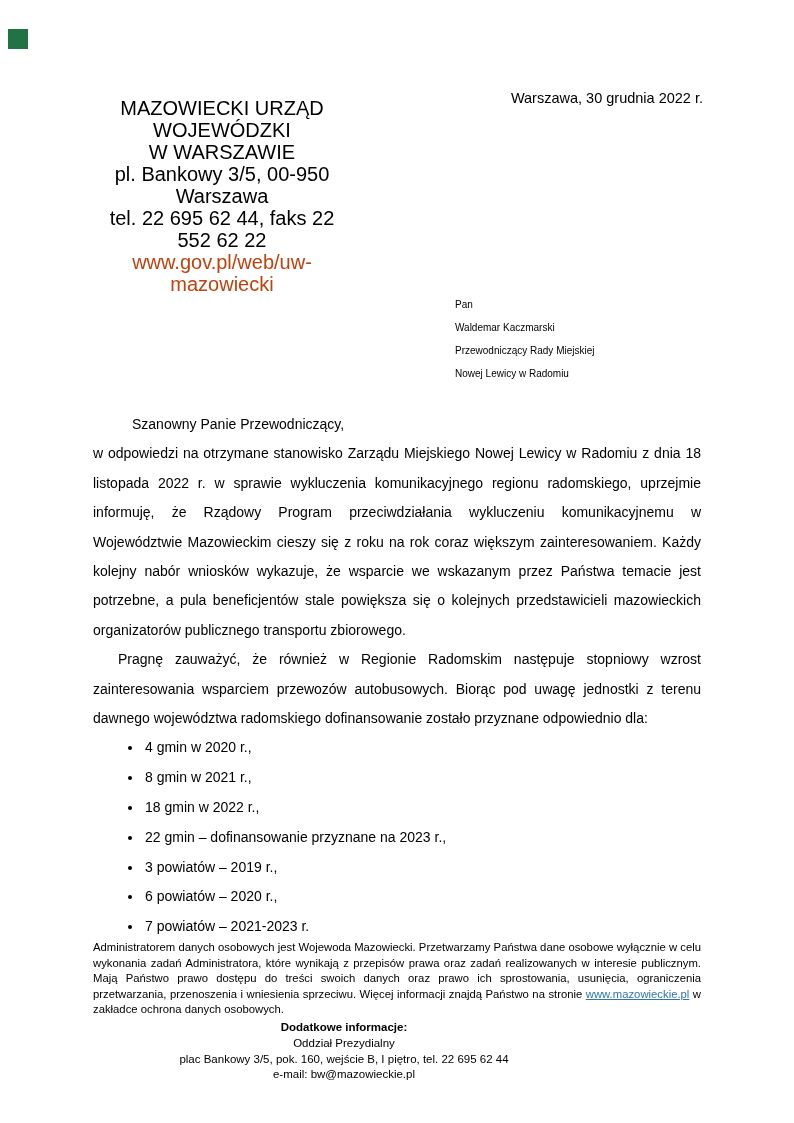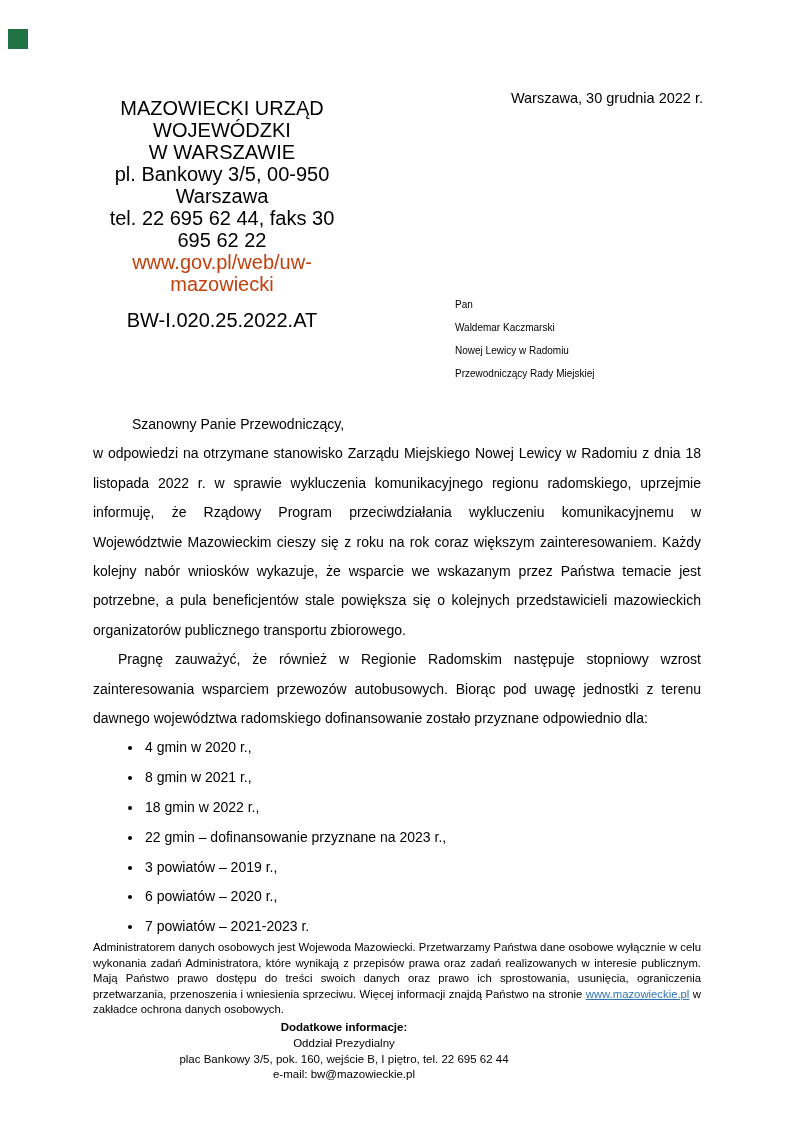--- a/index.html
+++ b/index.html
@@ -105,32 +105,31 @@
 <div class="page">
 
   <div class="logo-square" style="background-color: rgb(33, 115, 70);"></div>
 
   <div class="date-line">Warszawa, 30 grudnia 2022 r.</div>
 
   <div class="sender-block">
     <div>MAZOWIECKI URZĄD WOJEWÓDZKI</div>
     <div>W WARSZAWIE</div>
     <div>pl. Bankowy 3/5, 00-950 Warszawa</div>
-    <div>tel. 22 695 62 44, faks 30 695 62 22</div>
+    <div>tel. 22 695 62 44, faks 22 552 62 22</div>
     <div>
       <a class="website" style="color: #c2410c;">www.gov.pl/web/uw-mazowiecki</a>
     </div>
-    <div class="ref-number">BW-I.020.25.2022.AT</div>
   </div>
 
   <div class="recipient-block">
     <div>Pan</div>
     <div>Waldemar Kaczmarski</div>
+    <div>Przewodniczący Rady Miejskiej</div>
     <div>Nowej Lewicy w Radomiu</div>
-    <div>Przewodniczący Rady Miejskiej</div>
   </div>
 
   <div class="letter-body">
     <p class="salutation">Szanowny Panie Przewodniczący,</p>
     <p class="para">w odpowiedzi na otrzymane stanowisko Zarządu Miejskiego Nowej Lewicy w Radomiu z dnia 18 listopada 2022 r. w sprawie wykluczenia komunikacyjnego regionu radomskiego, uprzejmie informuję, że Rządowy Program przeciwdziałania wykluczeniu komunikacyjnemu w Województwie Mazowieckim cieszy się z roku na rok coraz większym zainteresowaniem. Każdy kolejny nabór wniosków wykazuje, że wsparcie we wskazanym przez Państwa temacie jest potrzebne, a pula beneficjentów stale powiększa się o kolejnych przedstawicieli mazowieckich organizatorów publicznego transportu zbiorowego.</p>
     <p class="para indent">Pragnę zauważyć, że również w Regionie Radomskim następuje stopniowy wzrost zainteresowania wsparciem przewozów autobusowych. Biorąc pod uwagę jednostki z terenu dawnego województwa radomskiego dofinansowanie zostało przyznane odpowiednio dla:</p>
     <ul class="grants-list">
       <li>4 gmin w 2020 r.,</li>
       <li>8 gmin w 2021 r.,</li>
       <li>18 gmin w 2022 r.,</li>

